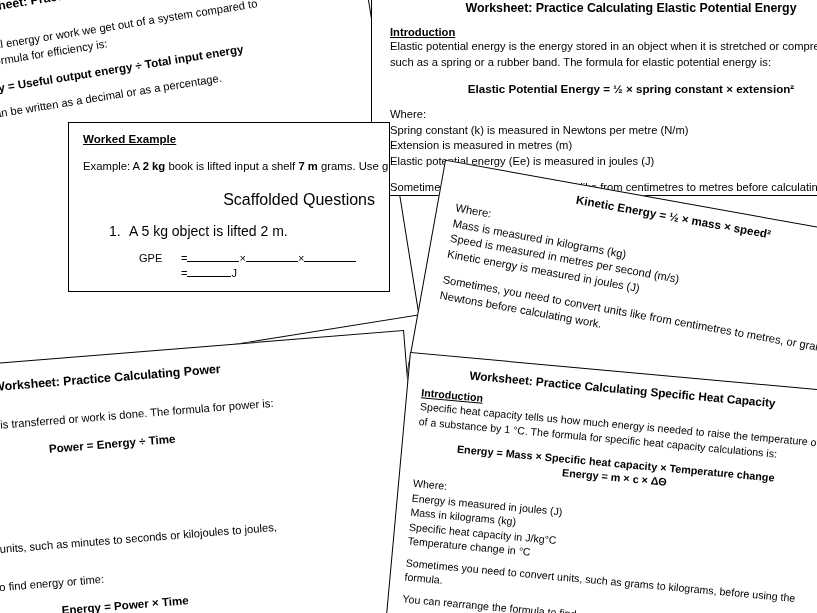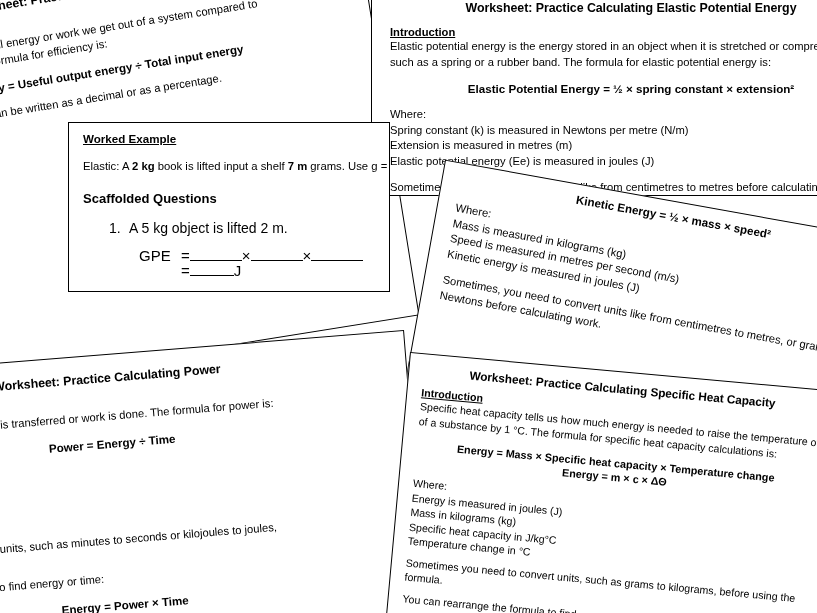--- a/index.html
+++ b/index.html
@@ -147,31 +147,32 @@
     line-height: 15px;
     margin: 0 0 10px 0;
     white-space: nowrap;
   }
   #sheet-worked .we-calc {
     font-size: 11.3px;
     line-height: 16px;
     margin: 0 0 0 50px;
   }
   #sheet-worked .we-sub {
-    font-weight: bold;
-    font-size: 13px;
+    font-weight: normal;
+    font-size: 16px;
     margin: 17px 0 14px 0;
+    text-align: right;
   }
   #sheet-worked .we-q {
     font-size: 14px;
     margin: 0 0 12px 26px;
   }
   #sheet-worked .we-q .num { display: inline-block; width: 20px; }
   #sheet-worked .we-fill {
-    font-size: 15px;
+    font-size: 11px;
     line-height: 15px;
     margin: 0 0 0 56px;
     white-space: nowrap;
   }
   #sheet-worked .we-fill .lbl { display: inline-block; width: 42px; }
   .ul { display: inline-block; border-bottom: 1px solid #000; }
   .ul-l { width: 52px; }
   .ul-s { width: 44px; }
 
   b, .bold { font-weight: bold; }
@@ -270,21 +271,21 @@
       <div class="gap-s"></div>
       <div class="para nowrap" style="font-size:10.6px;line-height:14.5px;">You can rearrange the formula to find mass or temperature change.</div>
     </div>
   </div>
 
   <div class="sheet" id="sheet-worked">
     <div class="pad">
       <div class="we-head">Worked Example</div>
 
       <div class="we-example">
-        <span>Elastic: A </span><b>2 kg</b><span> book is lifted input a shelf </span><b>7 m</b><span> grams. Use g = </span><b>9.8 N/kg</b>
+        <span>Example: A </span><b>2 kg</b><span> book is lifted input a shelf </span><b>7 m</b><span> grams. Use g = </span><b>9.8 N/kg</b>
       </div>
 
 
       <div class="we-sub">Scaffolded Questions</div>
 
       <div class="we-q">
         <span class="num">1.</span><span>A 5 kg object is lifted 2 m.</span>
       </div>
 
       <div class="we-fill">

